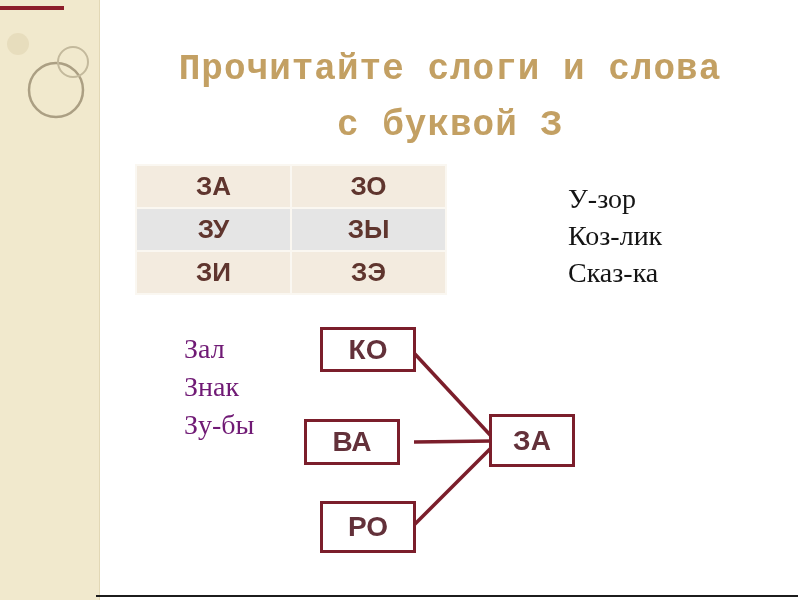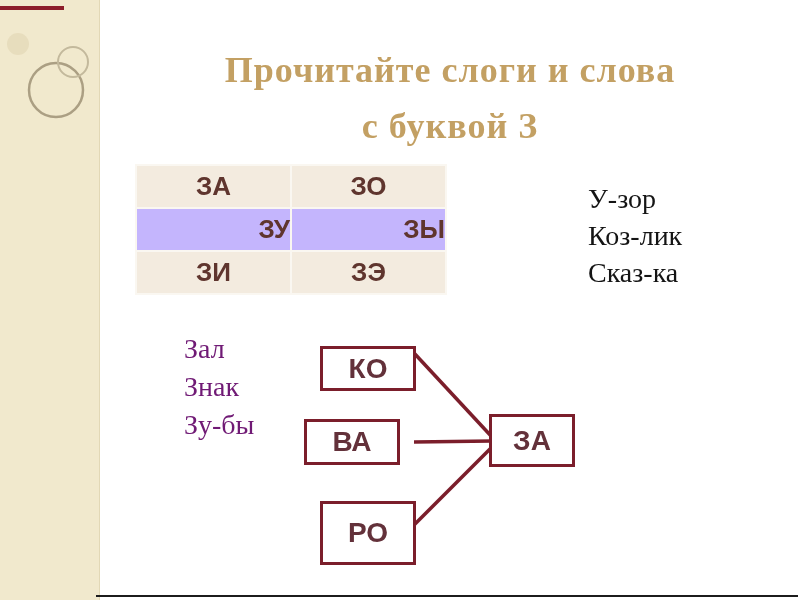--- a/index.html
+++ b/index.html
@@ -9,47 +9,47 @@
   
   .side-strip { position:absolute; left:0; top:0; width:100px; height:600px;
                 background:#f1e9cd; border-right:1px solid #e2d8b6; }
   .deco-svg { position:absolute; left:0; top:0; }
   .top-accent { position:absolute; left:0; top:6px; width:64px; height:4px; background:#8c1d2a; }
   .bottom-line { position:absolute; left:96px; bottom:3px; width:702px; height:2px; background:#1c1c1c; }
 
   
   .title { position:absolute; left:108px; top:42px; width:684px; text-align:center;
            color:#c3a063; font-weight:bold; font-size:36px; line-height:56px;
-           font-family:Liberation Serif, serif; letter-spacing:1px; }
+           font-family:Liberation Mono, monospace; letter-spacing:1px; }
 
   
   table.syllables { position:absolute; left:135px; top:164px; border-collapse:collapse;
                     border:1px solid #c9baa8; }
   table.syllables td { width:155px; height:43px; text-align:center; vertical-align:middle;
                        font-family:"Liberation Sans", sans-serif; font-weight:bold;
                        font-size:26px; color:#5f352e; border:2px solid #faf7f1; }
   tr.row-light td { background:#f3ebdf; }
-  tr.row-dark td { background:#c4b5fd;text-align:right; }
+  tr.row-dark td { background:#e5e5e5; }
 
   
-  .right-words { position:absolute; left:588px; top:180px; font-size:28px; color:#141414;
+  .right-words { position:absolute; left:568px; top:180px; font-size:28px; color:#141414;
                  line-height:37px; }
   .left-words  { position:absolute; left:172px; top:330px; font-size:28px; color:#701a75;
                  line-height:38px;margin-left:12px; }
 
   
   .connector-svg { position:absolute; left:0; top:0; width:800px; height:600px; z-index:1;
                    pointer-events:none; }
   .dbox { position:absolute; z-index:2; background:#ffffff; border:3px solid #7b1e2b;
           display:flex; align-items:center; justify-content:center;
           font-family:"Liberation Sans", sans-serif; font-weight:bold;
           font-size:28px; color:#63313a; }
-  .box-ko { left:320px; top:346px; width:96px; height:45px; }
+  .box-ko { left:320px; top:327px; width:96px; height:45px; }
   .box-va { left:304px; top:419px; width:96px; height:46px; }
-  .box-ro { left:320px; top:501px; width:96px; height:64px; }
+  .box-ro { left:320px; top:501px; width:96px; height:52px; }
   .box-za { left:489px; top:414px; width:86px; height:53px; }
 </style>
 </head>
 <body>
 
 <div class="slide">
 
   <div class="side-strip"></div>
   <div class="top-accent"></div>
   <svg class="deco-svg" width="130" height="150" viewBox="0 0 130 150">

